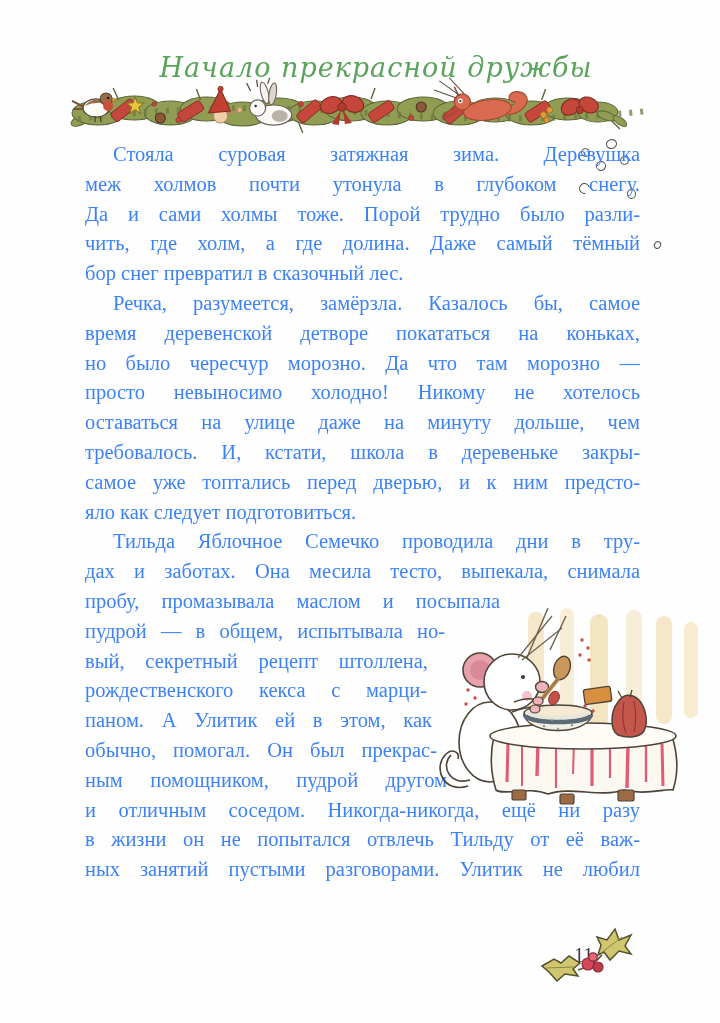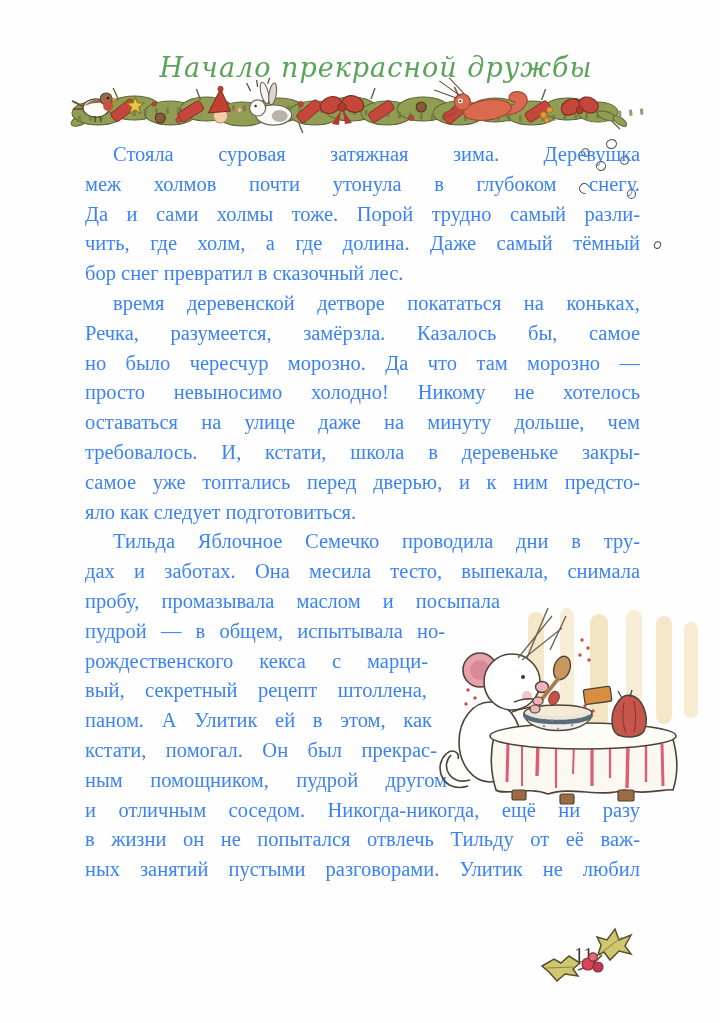--- a/index.html
+++ b/index.html
@@ -165,43 +165,43 @@
   <span class="snow" style="left:620px;top:156px;width:7px;height:7px;"></span>
   <span class="snow" style="left:596px;top:161px;width:8px;height:8px;transform:rotate(20deg);"></span>
   <span class="snow c-shape" style="left:579px;top:183px;width:9px;height:9px;"></span>
   <span class="snow" style="left:627px;top:189px;width:7px;height:8px;"></span>
   <span class="snow" style="left:654px;top:241px;width:5px;height:6px;transform:rotate(30deg);"></span>
 
   <div class="text-column">
       <div class="para" id="para-1">
         <div class="line">Стояла суровая затяжная зима. Деревушка</div>
         <div class="line">меж холмов почти утонула в глубоком снегу.</div>
-        <div class="line">Да и сами холмы тоже. Порой трудно самый разли-</div>
+        <div class="line">Да и сами холмы тоже. Порой трудно было разли-</div>
         <div class="line">чить, где холм, а где долина. Даже самый тёмный</div>
         <div class="line line-end">бор снег превратил в сказочный лес.</div>
       </div>
       <div class="para" id="para-2">
+        <div class="line">Речка, разумеется, замёрзла. Казалось бы, самое</div>
         <div class="line">время деревенской детворе покататься на коньках,</div>
-        <div class="line">Речка, разумеется, замёрзла. Казалось бы, самое</div>
         <div class="line">но было чересчур морозно. Да что там морозно —</div>
         <div class="line">просто невыносимо холодно! Никому не хотелось</div>
         <div class="line">оставаться на улице даже на минуту дольше, чем</div>
         <div class="line">требовалось. И, кстати, школа в деревеньке закры-</div>
         <div class="line">самое уже топтались перед дверью, и к ним предсто-</div>
         <div class="line line-end">яло как следует подготовиться.</div>
       </div>
       <div class="para" id="para-3">
         <div class="line">Тильда Яблочное Семечко проводила дни в тру-</div>
         <div class="line">дах и заботах. Она месила тесто, выпекала, снимала</div>
         <div class="line">пробу, промазывала маслом и посыпала</div>
         <div class="line">пудрой — в общем, испытывала но-</div>
+        <div class="line">вый, секретный рецепт штоллена,</div>
         <div class="line">рождественского кекса с марци-</div>
-        <div class="line">вый, секретный рецепт штоллена,</div>
         <div class="line">паном. А Улитик ей в этом, как</div>
-        <div class="line">кстати, помогал. Он был прекрас-</div>
+        <div class="line">обычно, помогал. Он был прекрас-</div>
         <div class="line">ным помощником, пудрой другом</div>
         <div class="line">и отличным соседом. Никогда-никогда, ещё ни разу</div>
         <div class="line">в жизни он не попытался отвлечь Тильду от её важ-</div>
         <div class="line">ных занятий пустыми разговорами. Улитик не любил</div>
       </div>
     </div>
 
   <svg class="mouse-illustration" viewBox="0 0 278 200">
 
     <g opacity="0.85">

